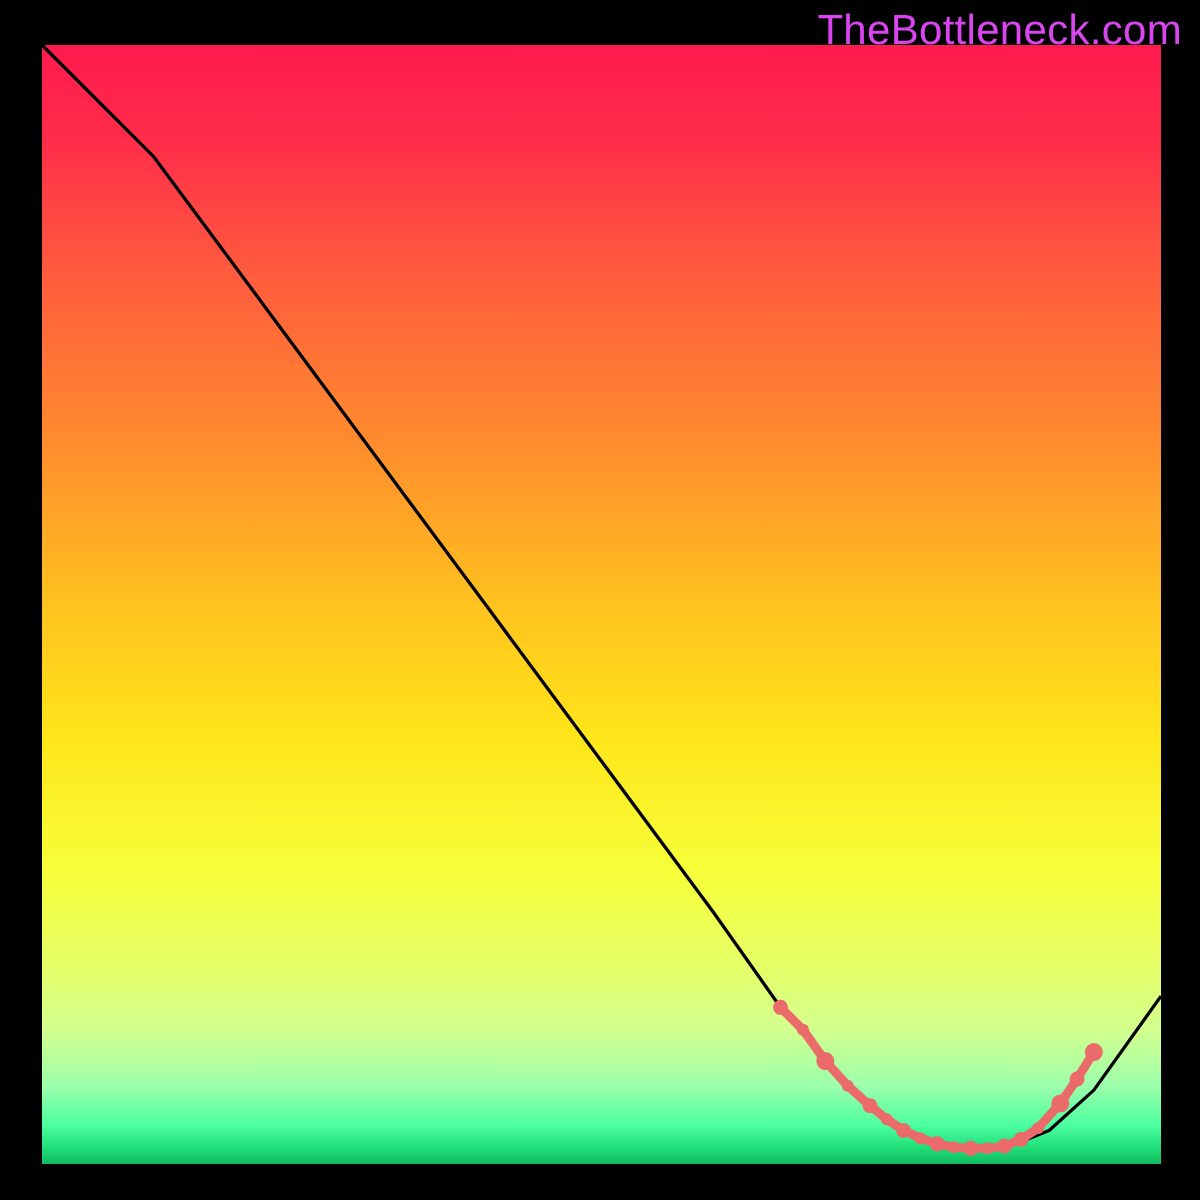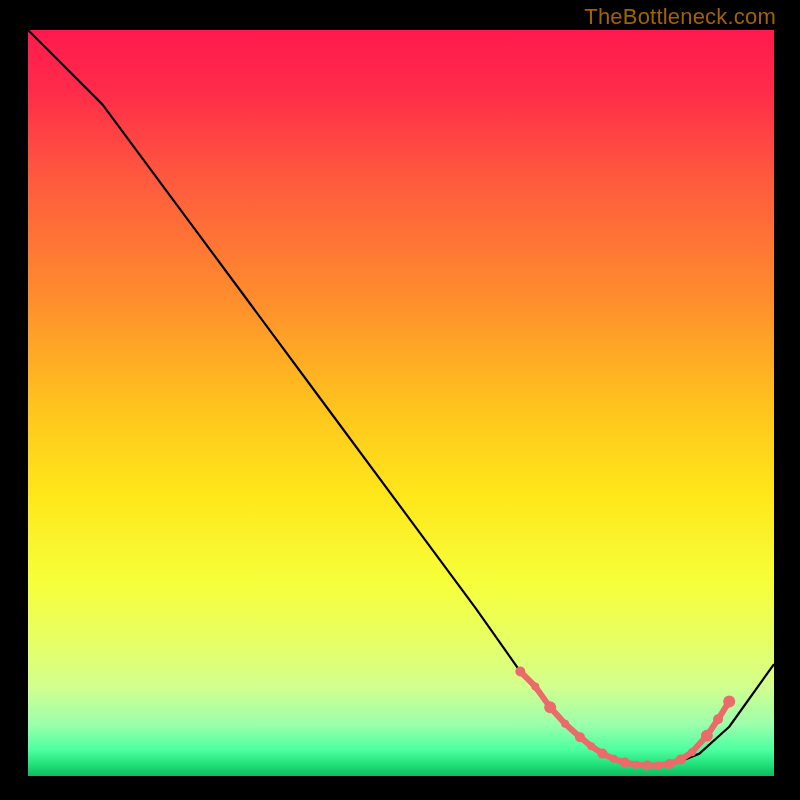--- a/index.html
+++ b/index.html
@@ -13,23 +13,23 @@
   }
   .stage {
     position: relative;
     width: 800px;
     height: 800px;
     background: #000;
   }
   .watermark {
     position: absolute;
     top: 4px;
-    right: 24px;
-    color: #a16207;
-    font-size: 22px;
+    right: 12px;
+    color: #d946ef;
+    font-size: 28px;
     font-weight: 500;
     letter-spacing: 0.2px;
     user-select: none;
   }
   svg {
     position: absolute;
     left: 0;
     top: 0;
   }
 </style>

